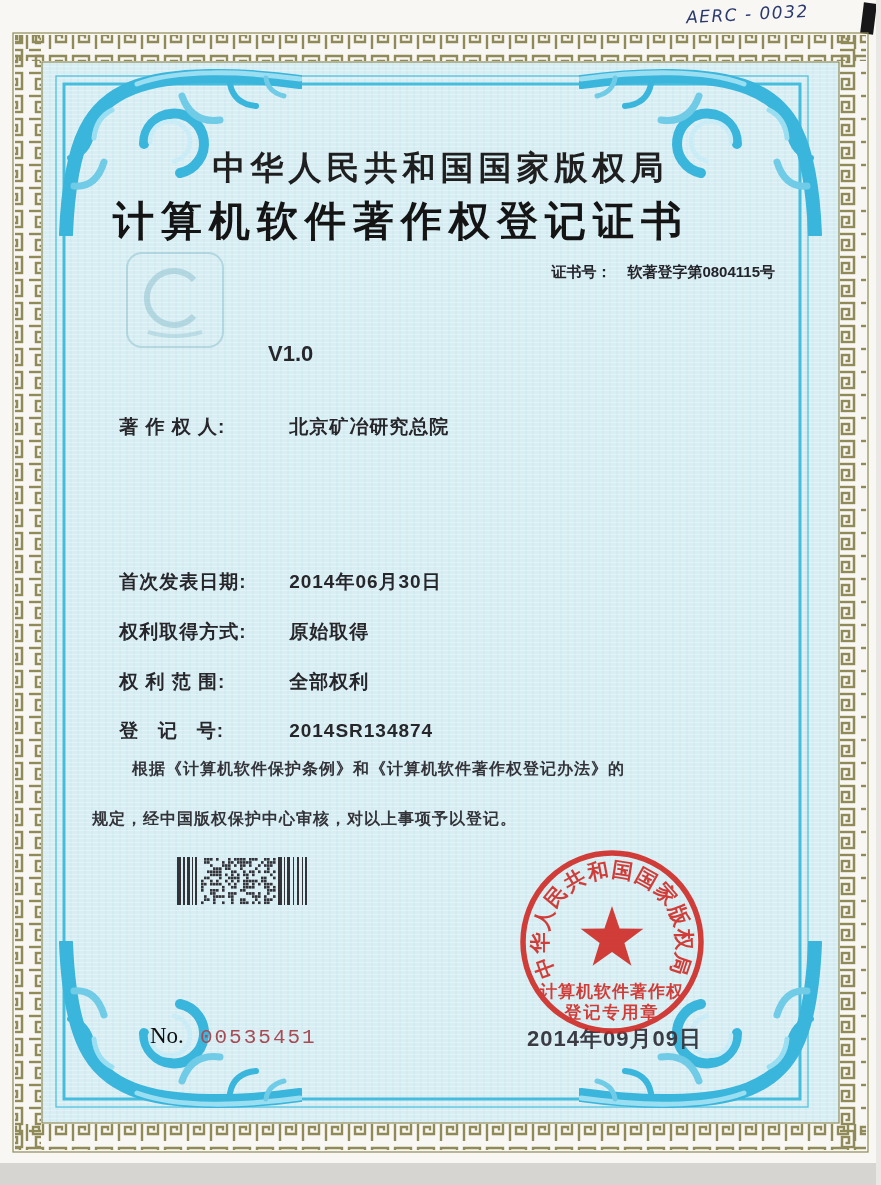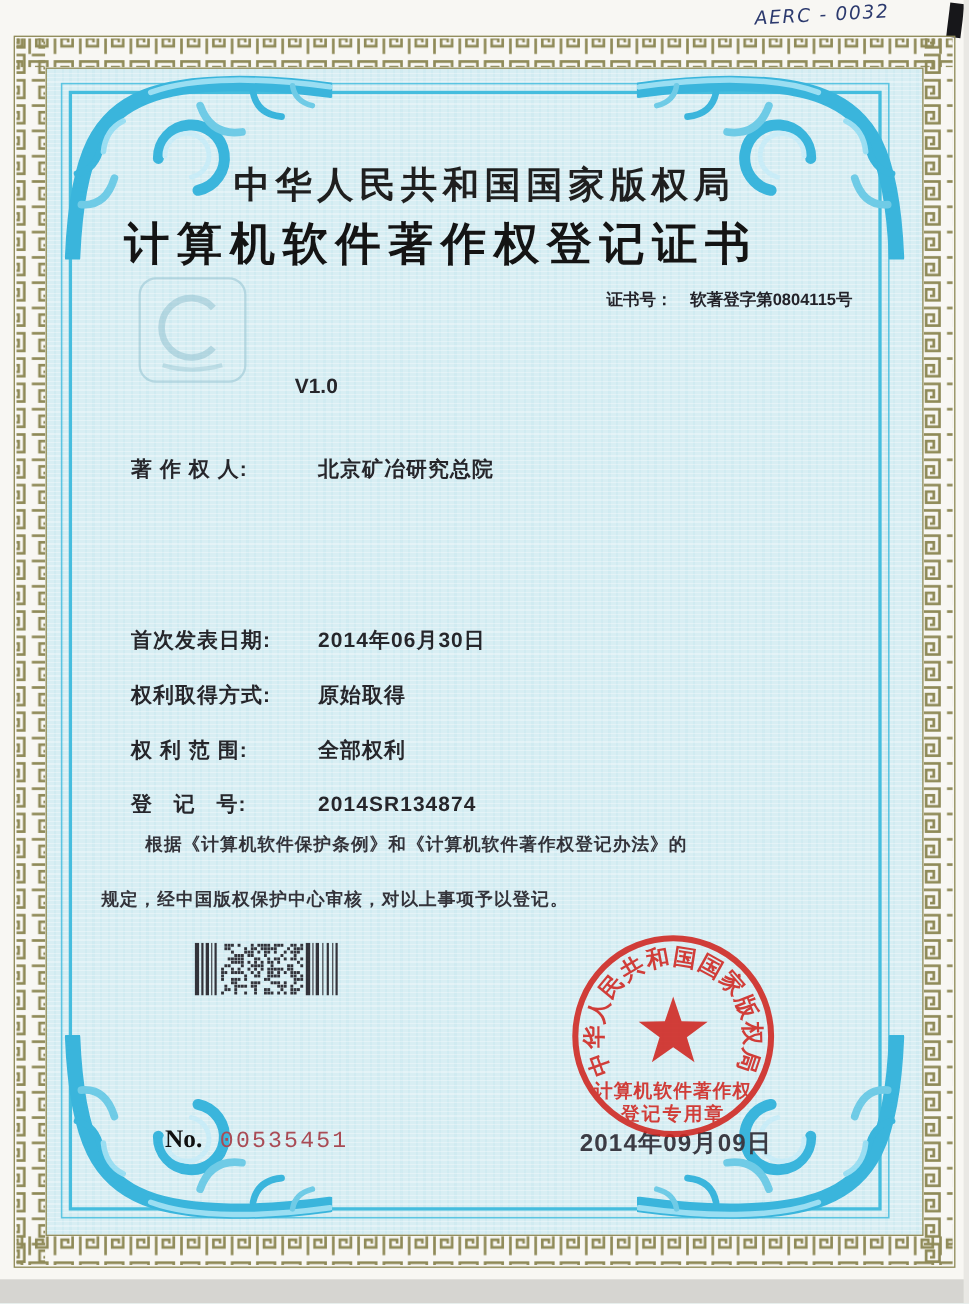--- a/index.html
+++ b/index.html
@@ -21,25 +21,25 @@
   .corner.bl{left:52px;top:941px;transform:scaleY(-1);}
   .corner.br{left:579px;top:941px;transform:scale(-1,-1);}
   
   .authority{position:absolute;left:0;top:146px;width:881px;text-align:center;font-size:33px;font-weight:bold;color:#1f1f1f;letter-spacing:5px;}
   .cert-title{position:absolute;left:0;top:194px;width:802px;text-align:center;font-size:41px;font-weight:bold;color:#141414;letter-spacing:7px;}
   .certno{position:absolute;right:106px;top:263px;font-size:15px;font-weight:bold;color:#23232a;text-align:center;}
   .certno .lab{margin-right:16px;}
   .frow{position:absolute;left:98px;font-size:19px;font-weight:bold;color:#26262b;white-space:pre;}
   .frow .flabel{display:inline-block;min-width:158px;letter-spacing:1px;}
   .frow .fvalue{margin-left:12px;letter-spacing:1px;}
-  .fvalue2{position:absolute;left:268px;font-size:19px;font-weight:bold;color:#26262b;}
+  .fvalue2{position:absolute;left:268px;font-size:22px;font-weight:bold;color:#26262b;}
   .stmt{position:absolute;left:92px;width:712px;font-size:16px;font-weight:bold;color:#33333a;letter-spacing:1px;line-height:26px;}
   .stmt.l1{text-indent:2.5em;}
   .serial{position:absolute;left:150px;top:1022px;font-size:23px;color:#101010;}
-  .serial .pfx{font-family:"Liberation Serif",serif;font-weight:bold;margin-right:16px;}
+  .serial .pfx{font-family:"Liberation Serif",serif;font-weight:normal;margin-right:16px;}
   .serial .num{font-family:"Liberation Mono",monospace;font-size:21px;color:#a94b55;letter-spacing:2px;}
   .issue-date{position:absolute;left:527px;top:1024px;font-size:22px;font-weight:bold;color:#3b3b44;letter-spacing:1px;}
   .seal-svg{position:absolute;left:515px;top:845px;width:196px;height:196px;opacity:.88;}
   .barcode{position:absolute;left:177px;top:857px;width:136px;height:48px;}
   .watermark{position:absolute;left:126px;top:252px;width:94px;height:92px;border:2px solid rgba(140,190,205,.5);border-radius:16px;}
 </style>
 </head>
 <body>
 
 <div class="page">

